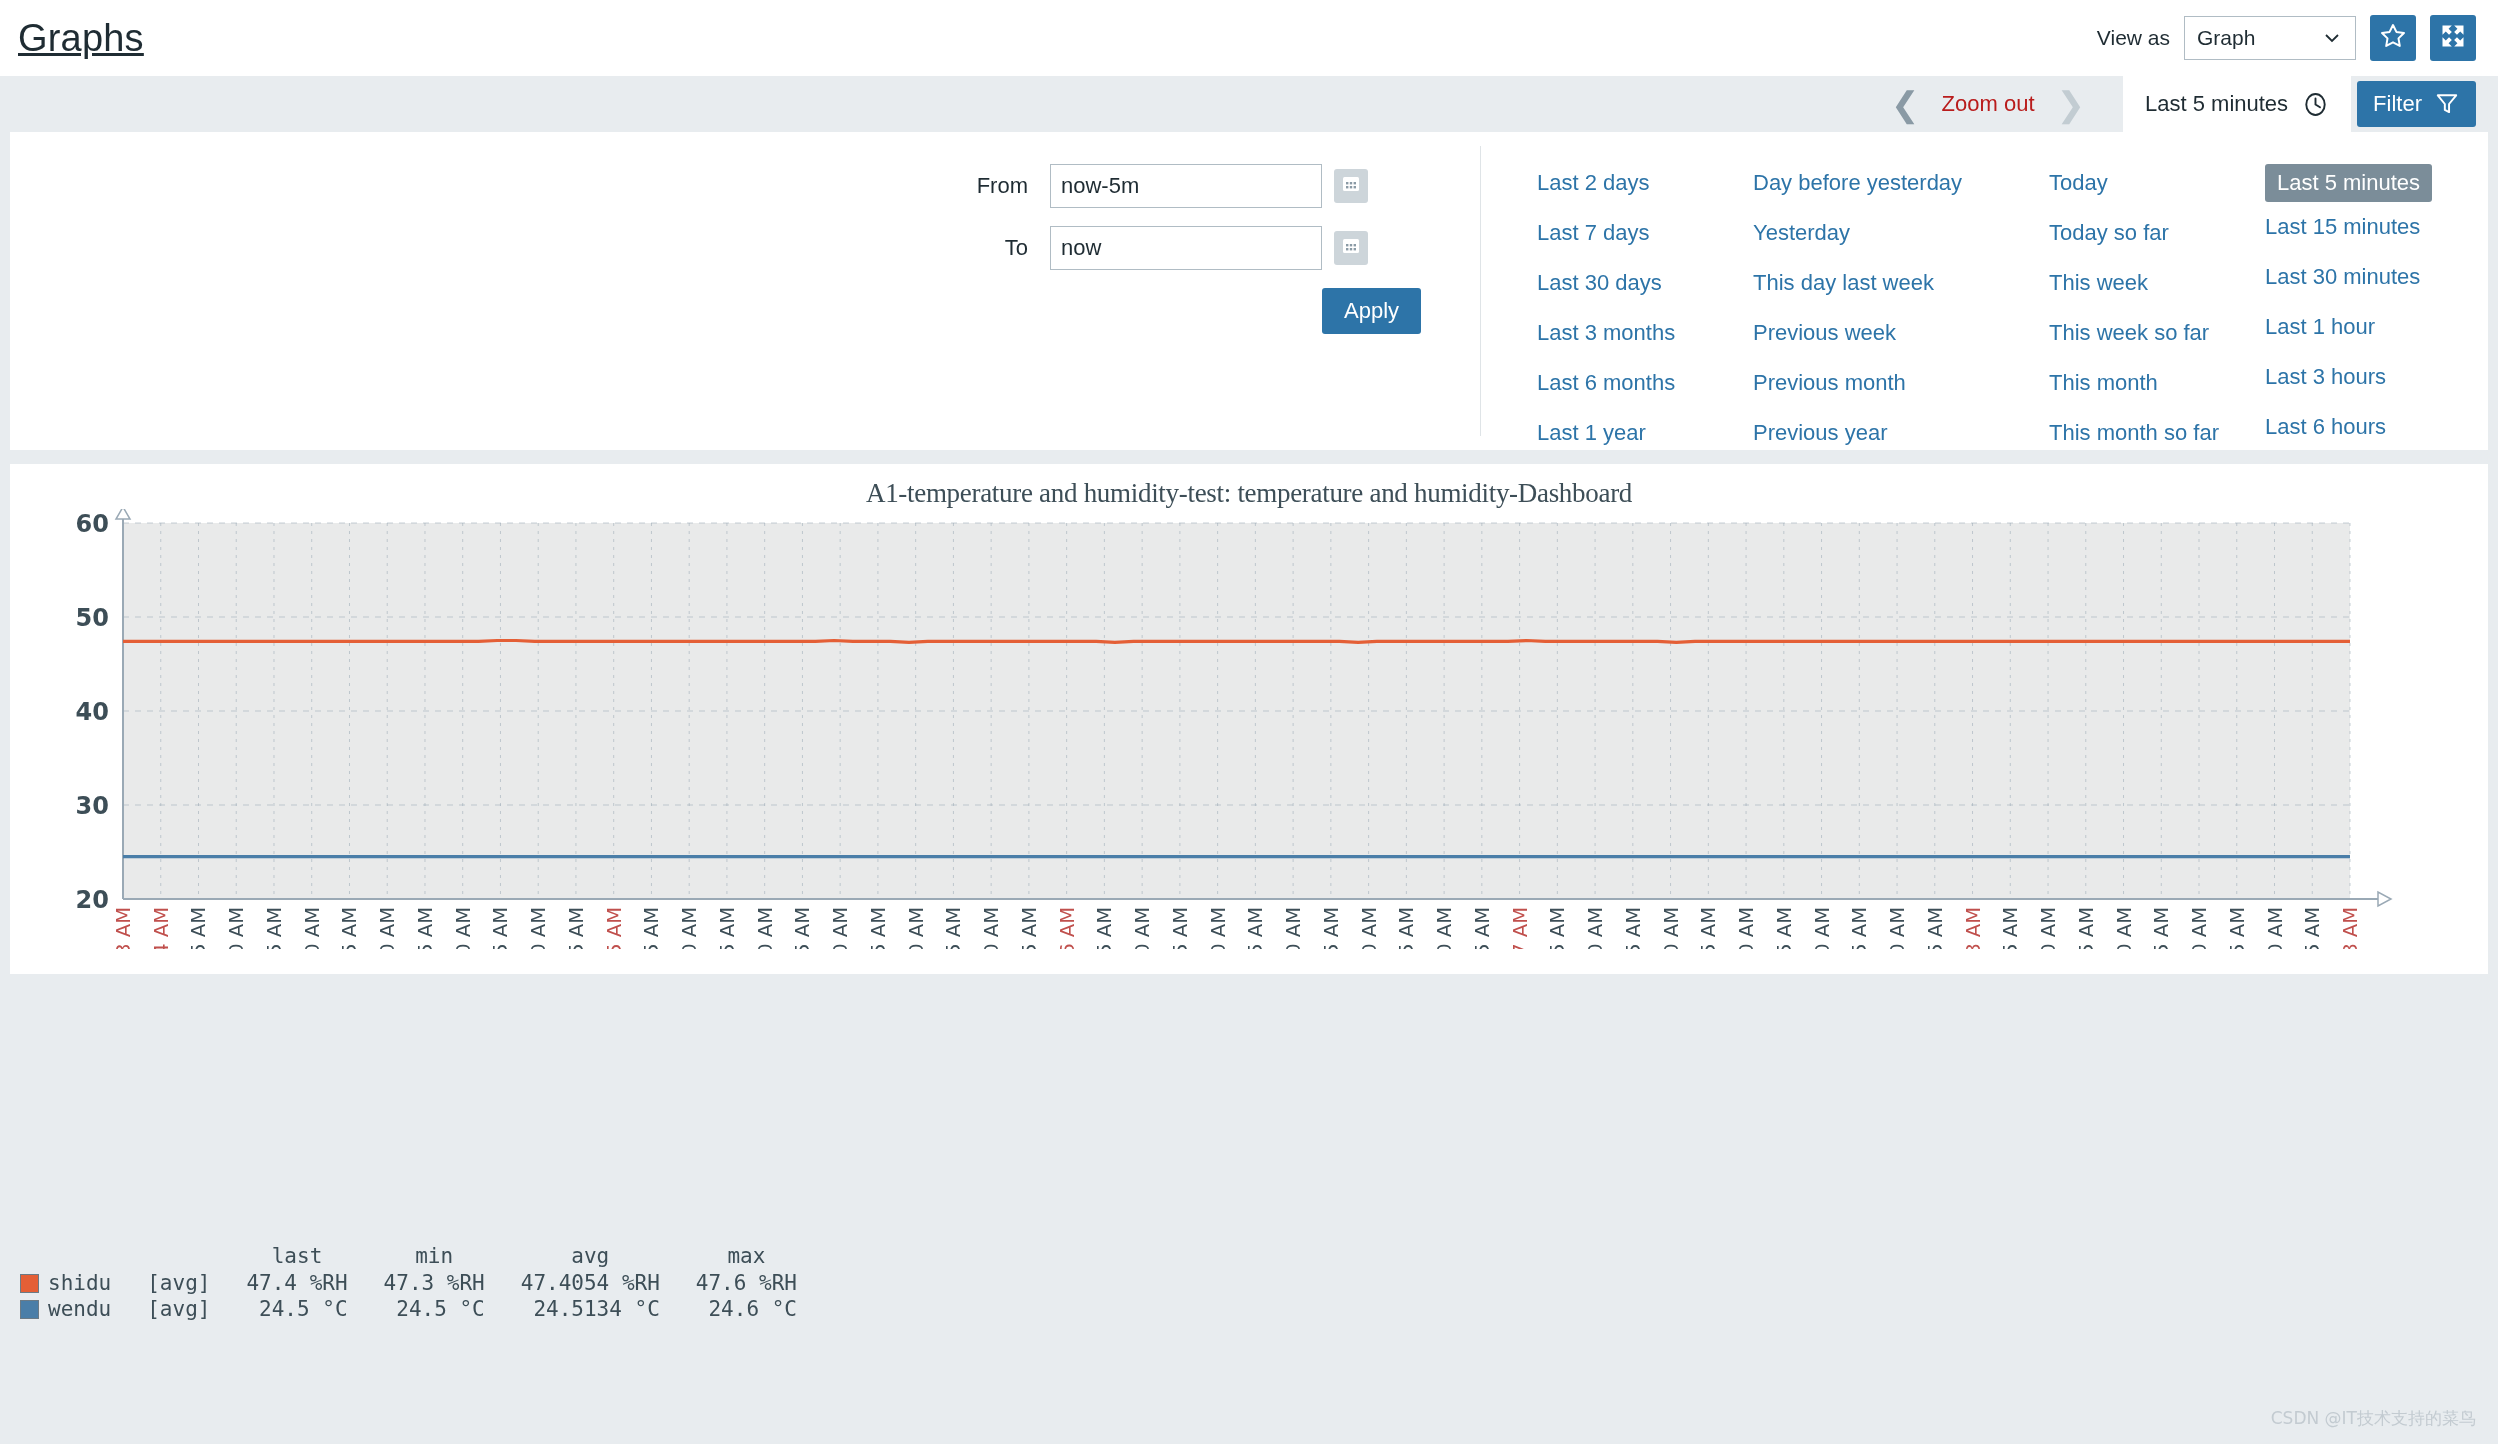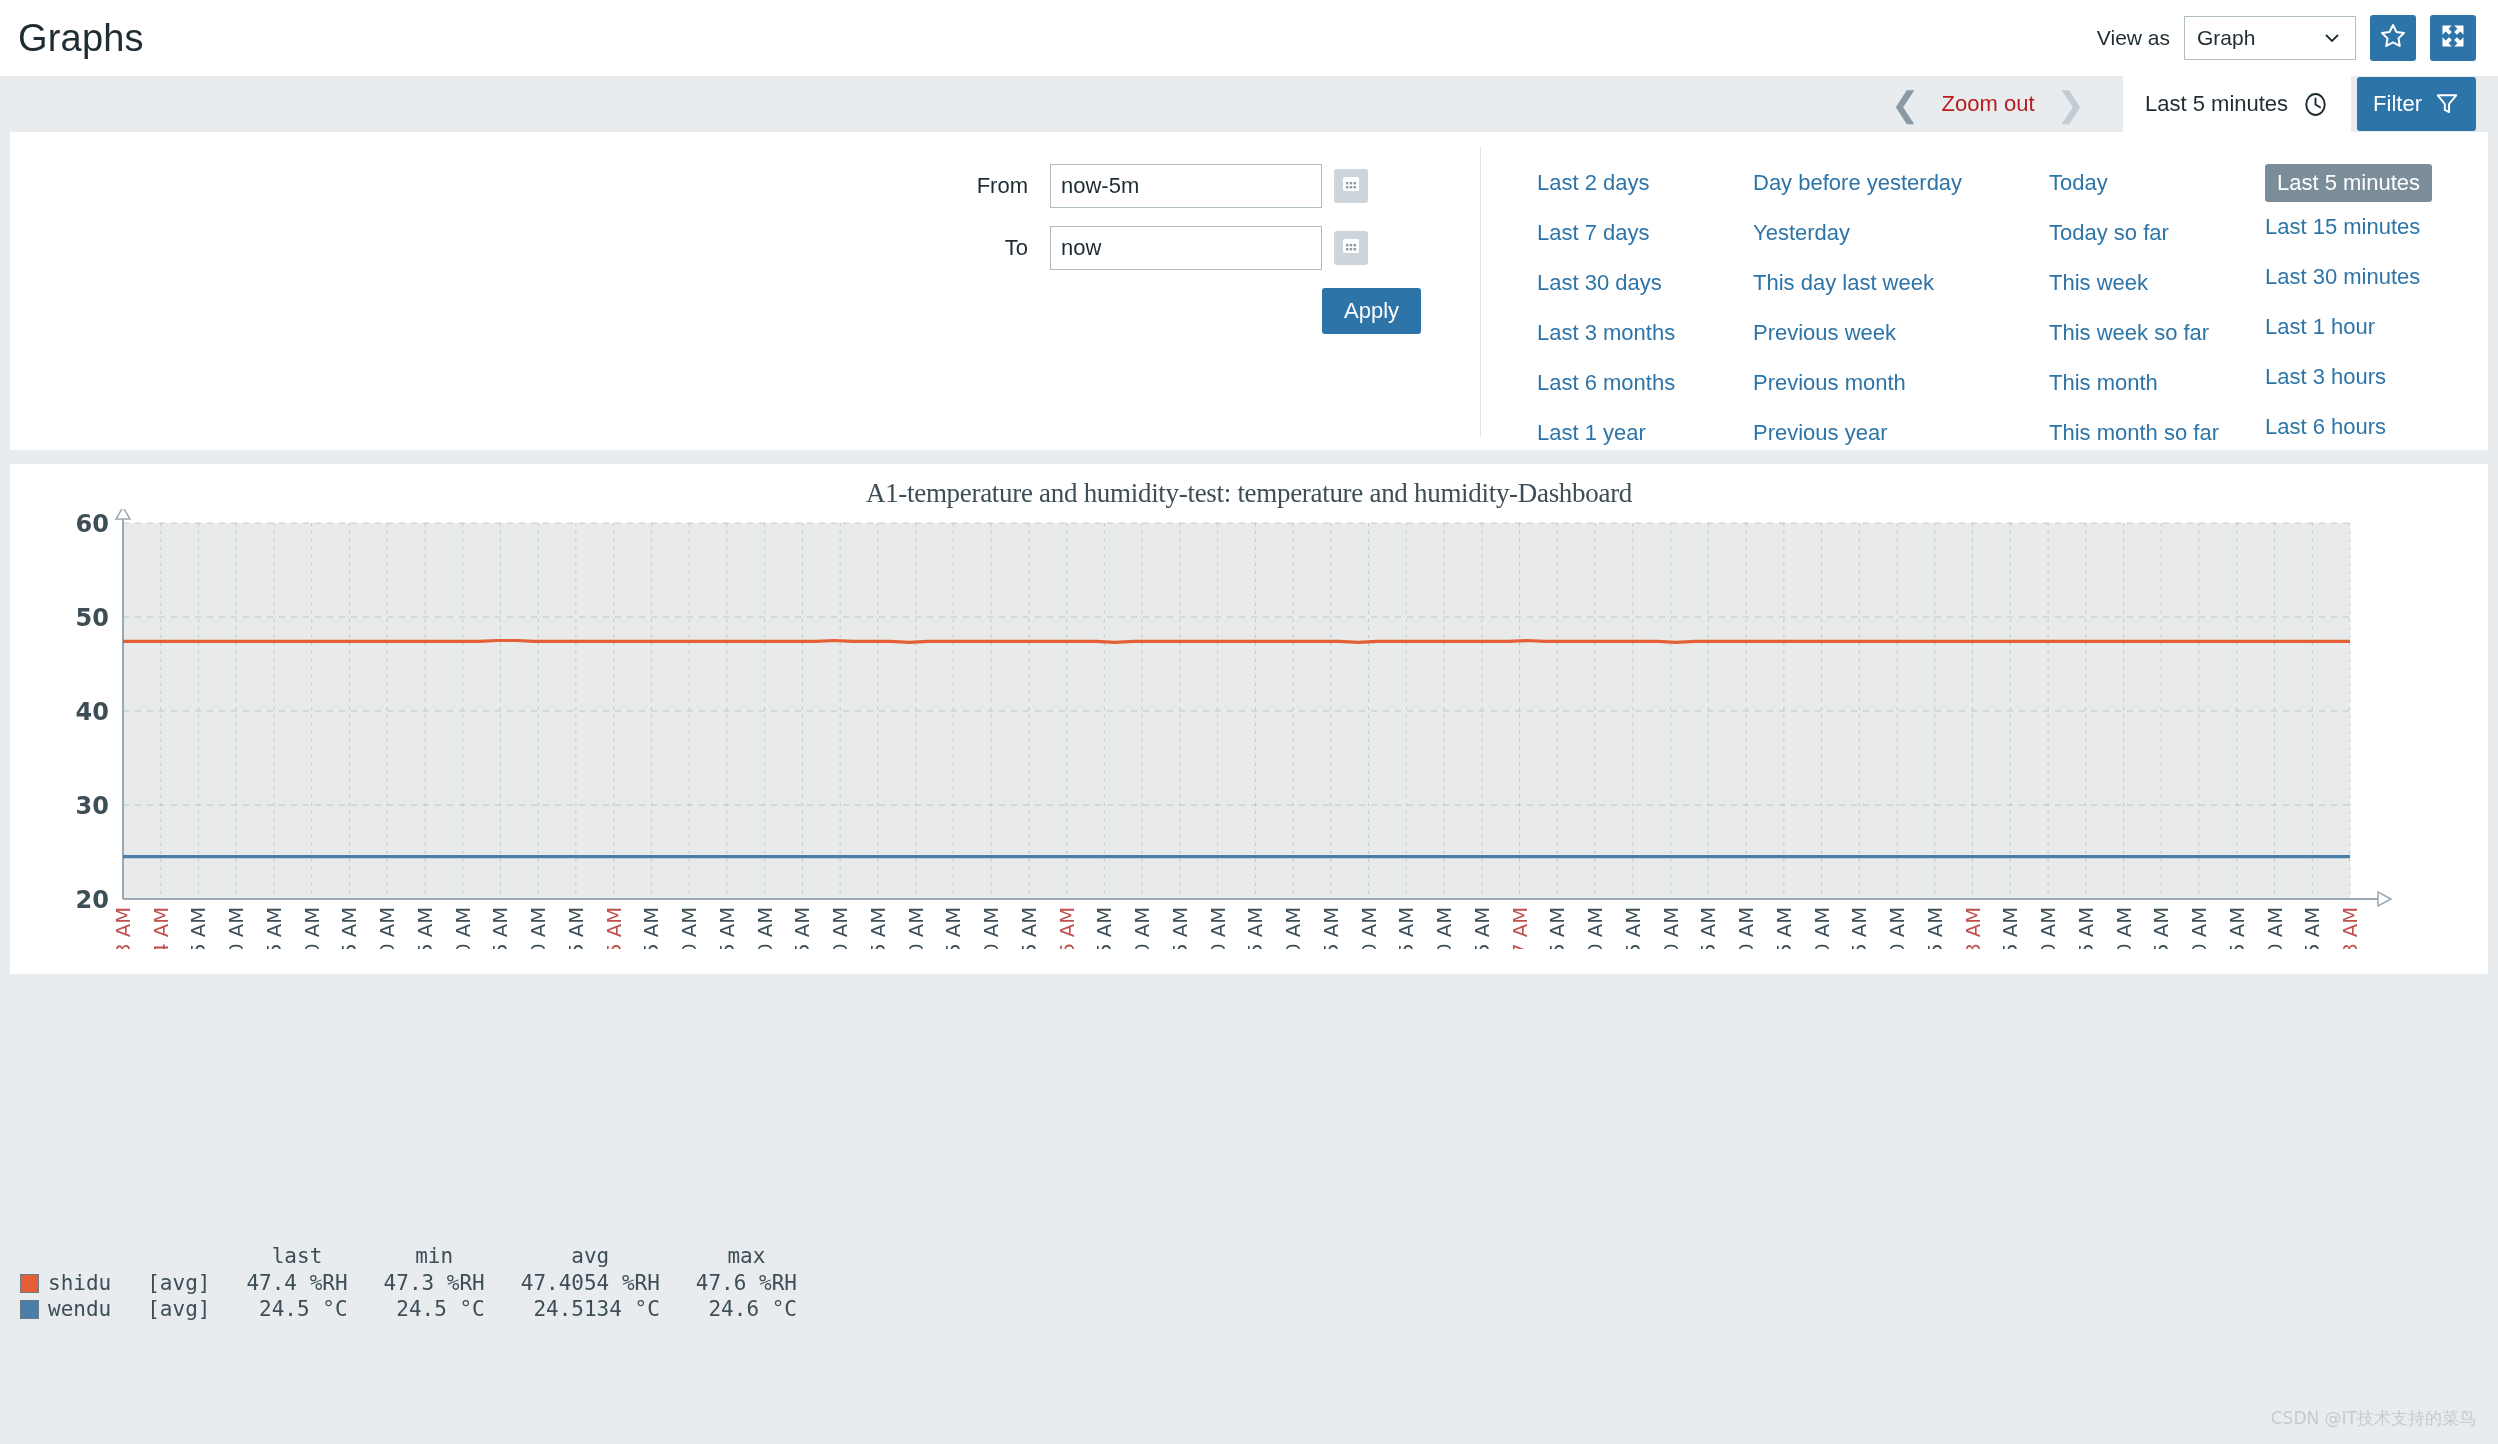--- a/index.html
+++ b/index.html
@@ -12,21 +12,21 @@
     overflow: hidden;
   }
 
   
   .header {
     height: 76px; background:#fff;
     display:flex; align-items:center;
     padding: 0 22px 0 18px;
     position:relative;
   }
-  .page-title { font-size: 38px; font-weight:400; color:#1f2c33; letter-spacing:.2px; }
+  .page-title { font-size: 38px; font-weight:400; color:#1f2c33; letter-spacing:.2px;text-decoration:underline; }
   .header-right { margin-left:auto; display:flex; align-items:center; gap:14px; }
   .viewas-label { font-size: 21px; color:#1f2c33; }
   .select-box {
     width: 172px; height: 44px; border:1px solid #b0bcc4; background:#fff;
     display:flex; align-items:center; padding: 0 12px;
     font-size: 21px; color:#1f2c33; position:relative;
   }
   .sq-btn {
     width:46px;height:46px;background:#2d74a8;border:none;border-radius:3px;
     display:flex;align-items:center;justify-content:center;cursor:pointer;
@@ -39,21 +39,21 @@
   }
   .timenav-inner { display:flex; align-items:center; gap:0; height:56px; }
   .nav-arrow { font-size:34px; color:#8a9aa5; padding: 0 16px; line-height:1; cursor:pointer; user-select:none; }
   .nav-arrow.disabled { color:#c2ccd2; }
   .zoomout { font-size:22px; color:#b91c1c; cursor:pointer; padding: 0 6px; }
   .tab-active {
     background:#fff; height:56px; display:flex; align-items:center; gap:14px;
     padding: 0 22px; margin-left: 22px; font-size:22px; color:#1f2c33;
   }
   .filter-btn {
-    background:#2d74a8; color:#fff; height:54px; display:flex; align-items:center; gap:12px;
+    background:#2d74a8; color:#fff; height:46px; display:flex; align-items:center; gap:12px;
     padding: 0 16px; border-radius:3px; font-size:22px; cursor:pointer; margin-left:6px;
     align-self:center;
   }
 
   
   .filter-panel {
     background:#fff; margin: 0 10px; height: 318px; position:relative;
     display:flex;
   }
   .fp-left { width: 1470px; position:relative; }

